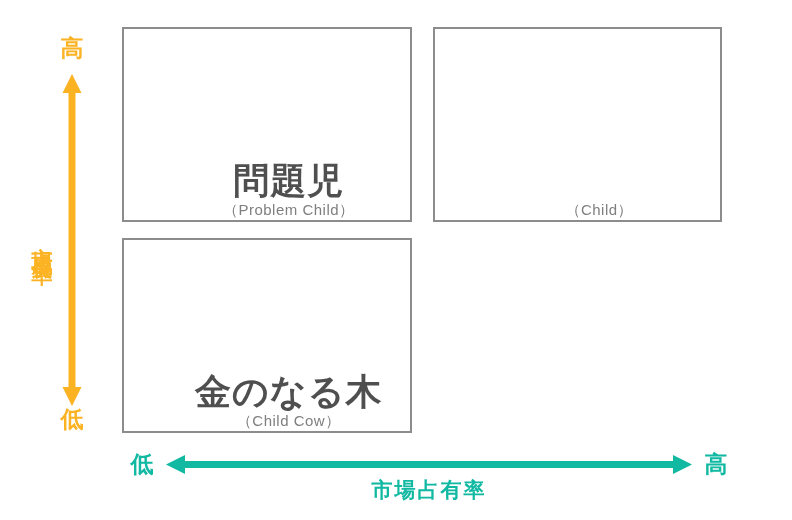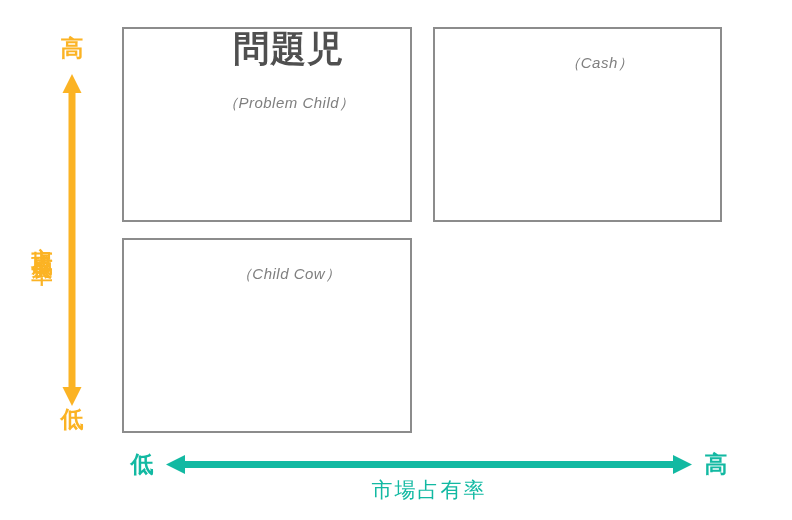--- a/index.html
+++ b/index.html
@@ -49,52 +49,51 @@
     position:absolute;left:122px;top:27px;width:600px;height:406px;
     display:grid;
     grid-template-columns:1fr 1fr;
     grid-template-rows:1fr 1fr;
     column-gap:21px;row-gap:16px;
   }
   .quadrant{
     background:#ffffff;
     border:2px solid var(--box-border);
     display:flex;flex-direction:column;
-    align-items:center;justify-content:flex-start;padding-left:44px;
+    align-items:center;justify-content:flex-end;padding-left:44px;
   }
   .q-title{
     font-size:36px;font-weight:bold;color:var(--title-text);
     letter-spacing:1px;line-height:1.1;
   }
   .q-subtitle{
-    margin-top:25px;
+    margin-top:0;
     font-size:15px;color:var(--subtitle-text);
     letter-spacing:0.5px;
-    font-style:italic;
   }
 
   
   .h-low{
     position:absolute;left:120px;top:449px;width:44px;
     text-align:center;
     font-size:23px;font-weight:bold;color:var(--share-axis);
   }
   .h-high{
     position:absolute;left:694px;top:449px;width:44px;
     text-align:center;
     font-size:23px;font-weight:bold;color:var(--share-axis);
   }
   .h-arrow{
     position:absolute;left:166px;top:452px;width:526px;height:25px;
     color:var(--share-axis);
   }
   .h-label{
     position:absolute;left:166px;top:476px;width:526px;
     text-align:center;
-    font-size:21px;font-weight:normal;letter-spacing:2px;
+    font-size:21px;font-weight:bold;letter-spacing:2px;
     color:var(--share-axis);
   }
 </style>
 </head>
 <body>
 
 <div class="canvas">
 
   <div class="v-high">高</div>
 
@@ -109,23 +108,24 @@
   </div>
 
   <div class="v-low">低</div>
 
   <div class="grid">
     <div class="quadrant">
       <div class="q-title">問題児</div>
       <div class="q-subtitle">（Problem Child）</div>
     </div>
     <div class="quadrant">
-      <div class="q-subtitle">（Cash）</div>
+      <div class="q-subtitle">（Child）</div>
     </div>
     <div class="quadrant">
+      <div class="q-title">金のなる木</div>
       <div class="q-subtitle">（Child Cow）</div>
     </div>
   </div>
 
   <div class="h-low">低</div>
 
   <svg class="h-arrow" viewBox="0 0 526 25" aria-hidden="true">
     <polygon points="0,12.5 19,3 19,22" fill="currentColor"></polygon>
     <line x1="14" y1="12.5" x2="512" y2="12.5" stroke="currentColor" stroke-width="7"></line>
     <polygon points="526,12.5 507,3 507,22" fill="currentColor"></polygon>

